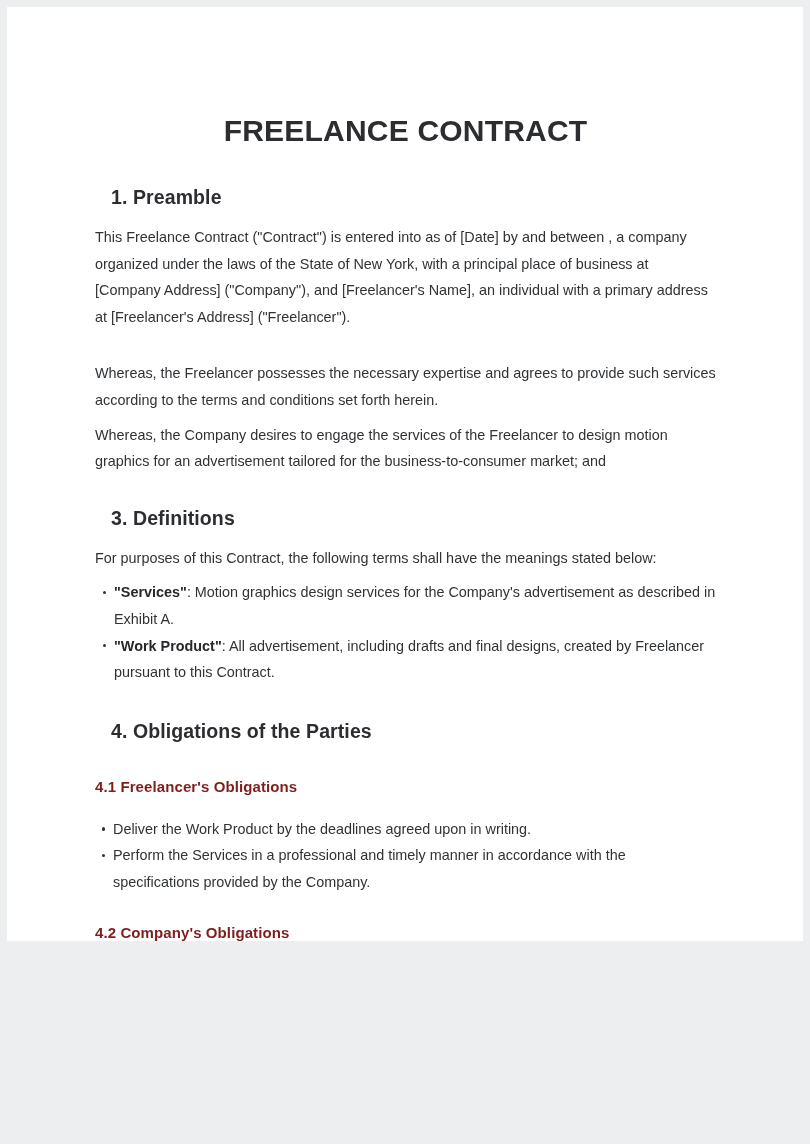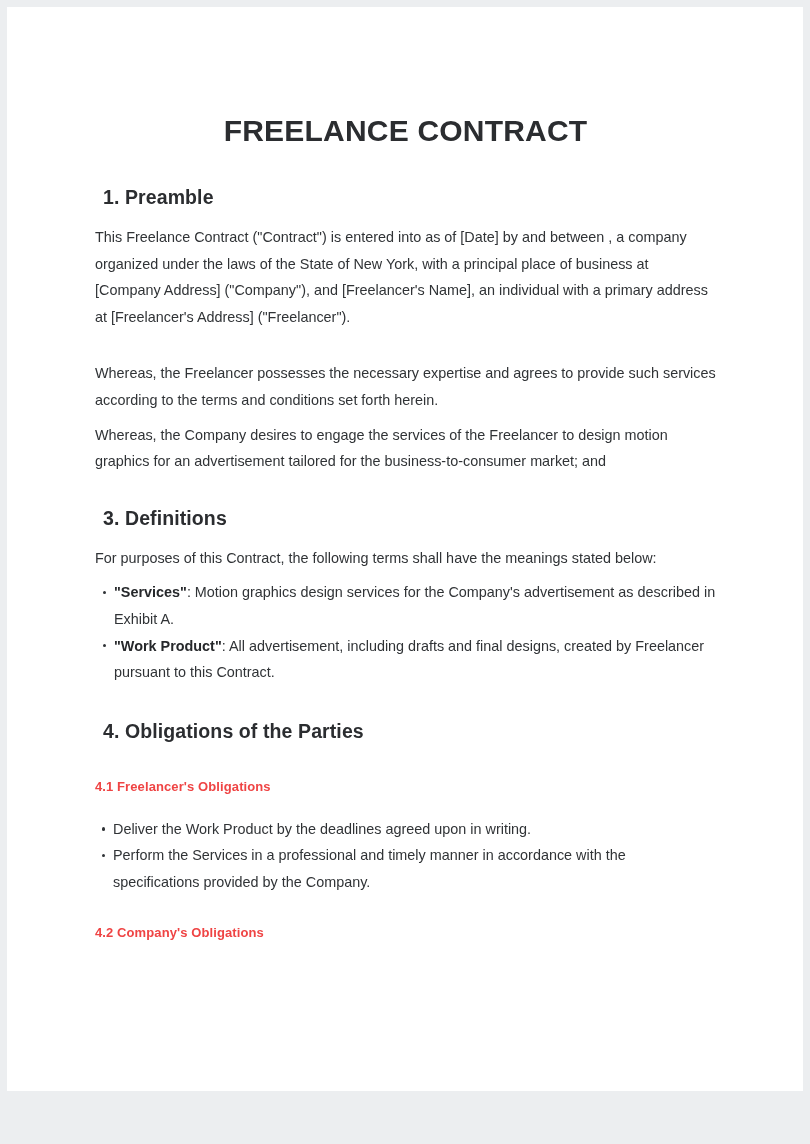--- a/index.html
+++ b/index.html
@@ -13,21 +13,21 @@
     background: #eceef0;
     font-family: "Liberation Sans", sans-serif;
     -webkit-font-smoothing: antialiased;
   }
 
   .page-canvas {
     position: absolute;
     left: 7px;
     top: 7px;
     width: 796px;
-    height: 1084px;
+    height: 934px;
     background: #ffffff;
     overflow: hidden;
   }
 
   .doc-body {
     position: absolute;
     left: 88px;
     top: 105px;
     width: 621px;
   }
@@ -44,28 +44,28 @@
 
   .section {
     margin: 0;
   }
 
   .section-heading {
     font-size: 19.5px;
     font-weight: bold;
     color: #2b2d30;
     line-height: 26px;
-    margin: 0 0 14px 8px;
+    margin: 0 0 14px 16px;
     letter-spacing: 0.1px;
   }
 
   .sub-heading {
-    font-size: 13px;
+    font-size: 15px;
     font-weight: bold;
-    color: #ef4444;
+    color: #7f1d1d;
     line-height: 22px;
     margin: 0 0 18px 0;
     letter-spacing: 0.1px;
   }
 
   .para {
     font-size: 14.4px;
     color: #303336;
     line-height: 26.6px;
     margin: 0 0 8px 0;

